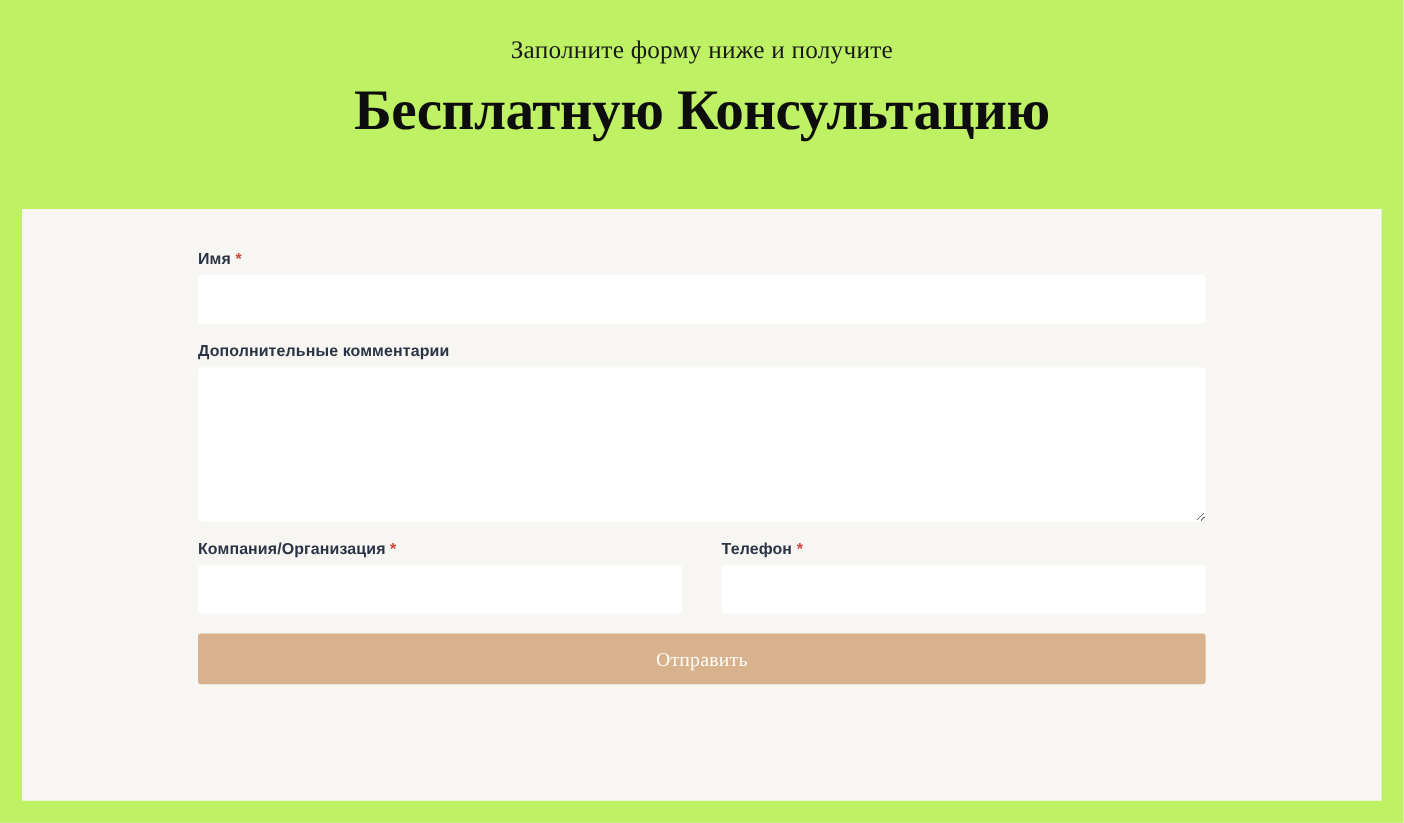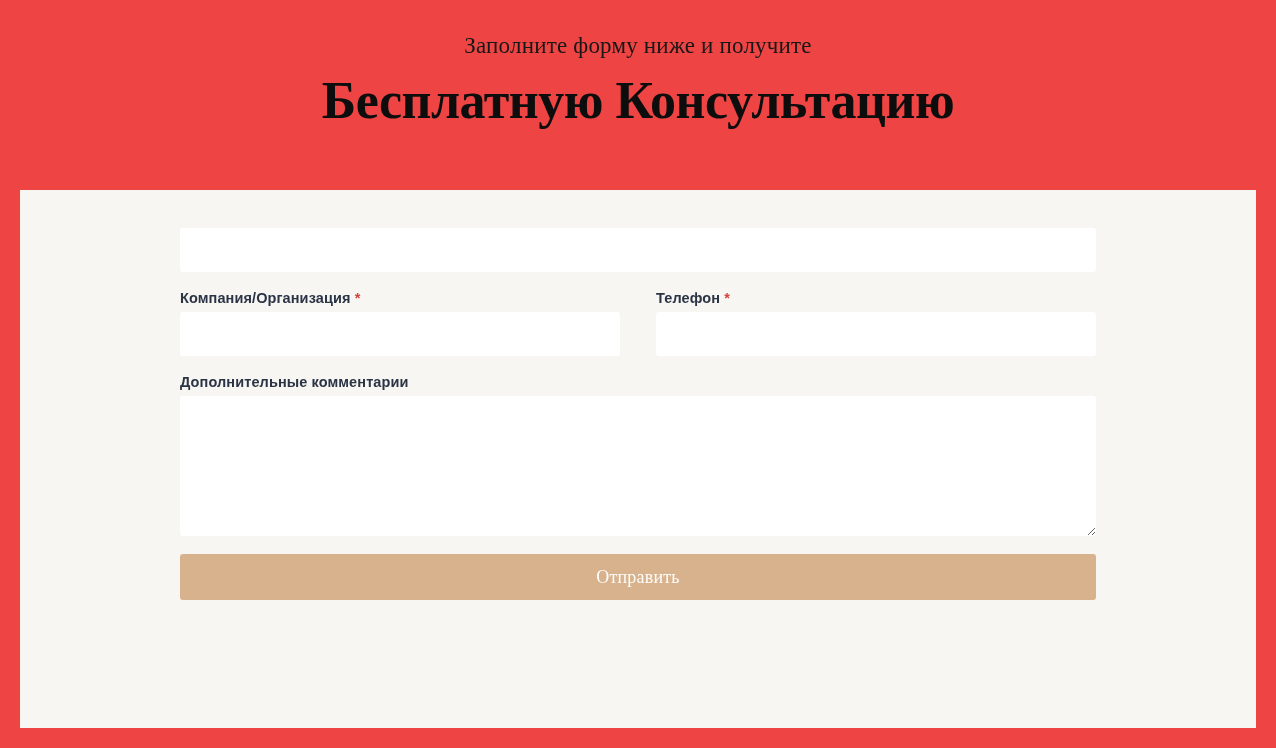--- a/index.html
+++ b/index.html
@@ -11,21 +11,21 @@
     height: 748px;
     background: #ffffff;
     font-family: "Liberation Sans", sans-serif;
     overflow: hidden;
   }
 
   .page {
     width: 1276px;
     height: 748px;
     box-sizing: border-box;
-    background: #ef4444;
+    background: #bef264;
     position: relative;
   }
 
   
   .heading {
     padding-top: 30px;
     text-align: center;
   }
   .heading .kicker {
     font-family: "Liberation Serif", serif;
@@ -144,52 +144,56 @@
   <div class="heading">
     <div class="kicker">Заполните форму ниже и получите</div>
     <h1 class="title">Бесплатную Консультацию</h1>
   </div>
 
   <div class="form-card">
     <form class="form-inner">
 
       <div class="row">
         <div class="field">
+          <label class="label">
+            <span>Имя</span>
+            <span class="req">*</span>
+          </label>
           <input class="text-input" type="text" placeholder="" style="">
         </div>
 
+      </div>
+
+      <div class="row">
+        <div class="field full">
+          <label class="label">
+            <span>Дополнительные комментарии</span>
+          </label>
+          <textarea class="text-area" placeholder="" style=""></textarea>
+        </div>
       </div>
 
       <div class="row">
         <div class="field">
           <label class="label">
             <span>Компания/Организация</span>
             <span class="req">*</span>
           </label>
           <input class="text-input" type="text" placeholder="" style="">
         </div>
 
         <div class="field">
           <label class="label">
             <span>Телефон</span>
             <span class="req">*</span>
           </label>
           <input class="text-input" type="text" placeholder="" style="">
         </div>
       </div>
 
-      <div class="row">
-        <div class="field full">
-          <label class="label">
-            <span>Дополнительные комментарии</span>
-          </label>
-          <textarea class="text-area" placeholder="" style=""></textarea>
-        </div>
-      </div>
-
       <div class="submit-row">
         <button class="submit" type="submit">Отправить</button>
       </div>
 
     </form>
   </div>
 
 </div>
 
 </body></html>

